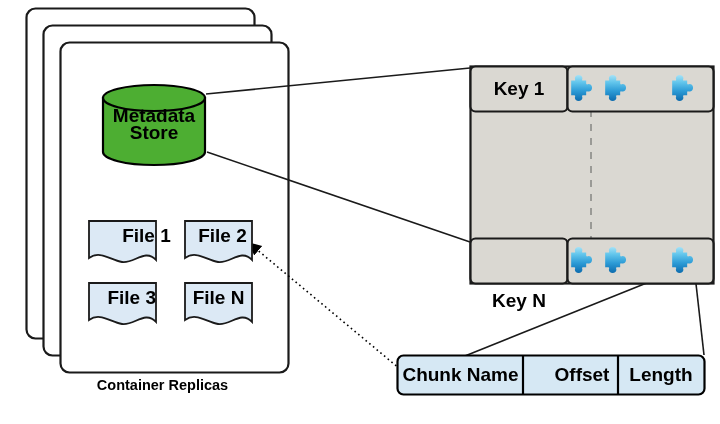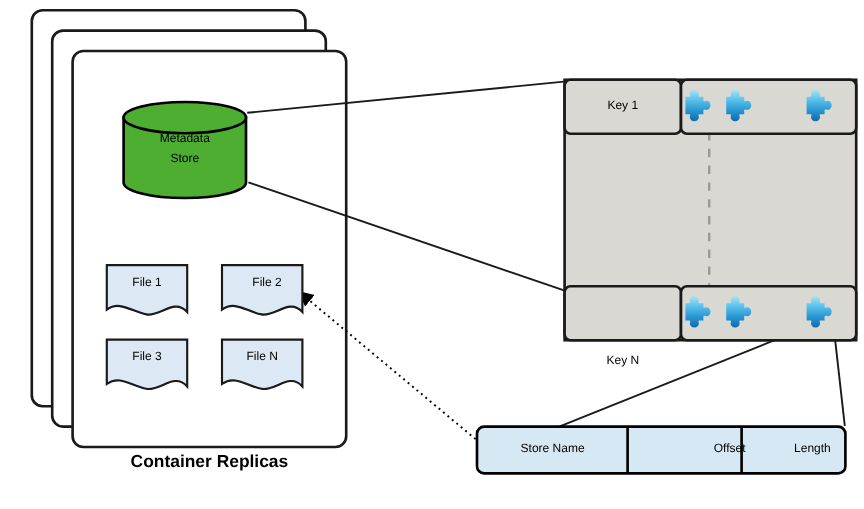--- a/index.html
+++ b/index.html
@@ -2,22 +2,22 @@
 <html><head>
 <meta charset="utf-8">
 <style>
   html,body{margin:0;padding:0;background:#ffffff;}
   body{width:720px;height:424px;overflow:hidden;
        font-family:"Liberation Sans","DejaVu Sans",sans-serif;}
   #stage{position:relative;width:720px;height:424px;background:#fff;}
   #stage > svg{position:absolute;left:0;top:0;}
   .lbl{position:absolute;font-weight:bold;font-size:14.5px;color:#000;
        text-align:center;white-space:nowrap;}
-  .txt{position:absolute;font-size:10px;color:#000;text-align:center;
-       white-space:nowrap;line-height:17px;}
+  .txt{position:absolute;font-size:19px;color:#000;text-align:center;
+       white-space:nowrap;line-height:17px;font-weight:bold;}
 </style>
 </head>
 <body>
 
 <div id="stage">
 
   <svg width="720" height="424" viewBox="0 0 720 424">
     <defs>
       <linearGradient id="puzzleGrad" x1="0" y1="0" x2="0" y2="1">
         <stop offset="0%" stop-color="#A6E2F7"></stop>
@@ -119,27 +119,27 @@
     <rect x="397.5" y="355.5" width="307" height="39" rx="6" ry="6" fill="#D6E8F4" stroke="#000" stroke-width="2.2"></rect>
     <line x1="523" y1="356" x2="523" y2="394" stroke="#000" stroke-width="2.2"></line>
     <line x1="618" y1="356" x2="618" y2="394" stroke="#000" stroke-width="2.2"></line>
   </svg>
 
   <div class="txt" style="left:103px;top:107px;width:102px;">
     <span>Metadata</span><br>
     <span>Store</span>
   </div>
 
-  <div class="txt" style="left:89px;top:227px;width:67px;">File 1</div>
+  <div class="txt" style="left:89px;top:227px;width:67px;padding-left:24px;">File 1</div>
   <div class="txt" style="left:185px;top:227px;width:75px;">File 2</div>
-  <div class="txt" style="left:89px;top:289px;width:67px;">File 3</div>
+  <div class="txt" style="left:89px;top:289px;width:67px;text-align:right;">File 3</div>
   <div class="txt" style="left:185px;top:289px;width:67px;">File N</div>
 
   <div class="txt" style="left:471px;top:80px;width:96px;">Key 1</div>
   <div class="txt" style="left:471px;top:252px;width:96px;margin-top:40px;">Key N</div>
 
-  <div class="txt" style="left:398px;top:366px;width:125px;">Store Name</div>
-  <div class="txt" style="left:523px;top:366px;width:118px;margin-left:26px;">Offset</div>
-  <div class="txt" style="left:618px;top:366px;width:86px;padding-left:16px;">Length</div>
+  <div class="txt" style="left:398px;top:366px;width:125px;">Chunk Name</div>
+  <div class="txt" style="left:523px;top:366px;width:118px;">Offset</div>
+  <div class="txt" style="left:618px;top:366px;width:86px;">Length</div>
 
-  <div class="lbl" style="left:60px;top:377px;width:229px;">Container Replicas</div>
+  <div class="lbl" style="left:48px;top:377px;width:229px;">Container Replicas</div>
 
 </div>
 
 </body></html>

